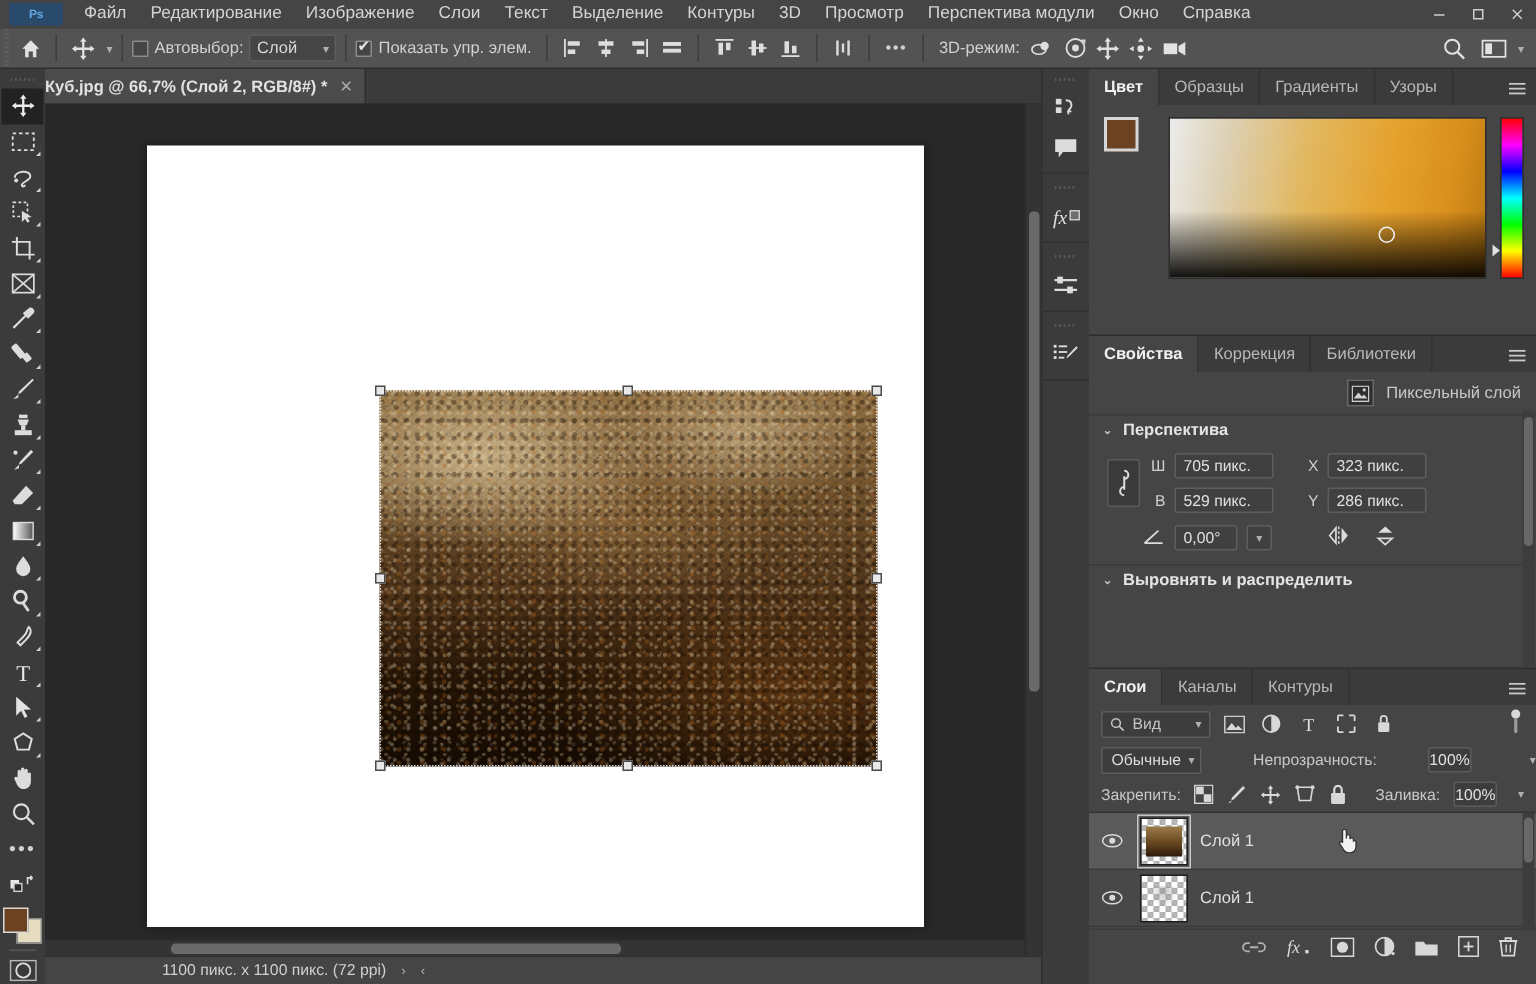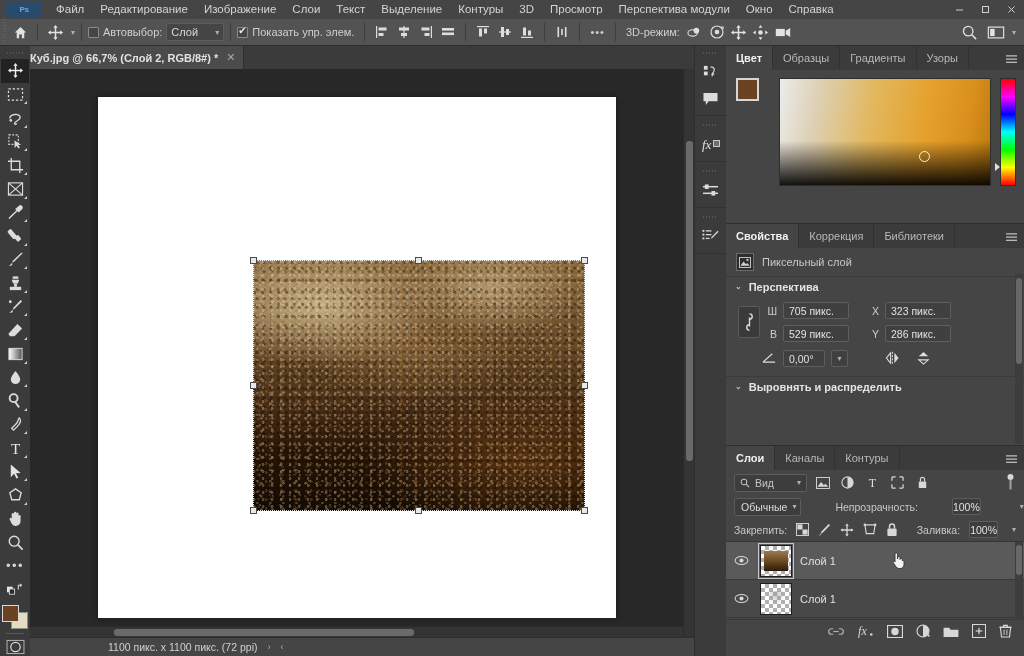--- a/index.html
+++ b/index.html
@@ -776,21 +776,21 @@
         <div class="ptab">Библиотеки</div>
         <div class="pmenu">
           <svg width="13" height="11" viewBox="0 0 14 12">
               <rect x="1" y="2.5" width="12" height="1.3" fill="#c8c8c8"></rect>
               <rect x="1" y="6" width="12" height="1.3" fill="#c8c8c8"></rect>
               <rect x="1" y="9.5" width="12" height="1.3" fill="#c8c8c8"></rect>
             </svg>
         </div>
       </div>
       <div class="pbody" style="height:198px; position:relative;">
-        <div class="proprow" style="height:28px;">
+        <div class="proprow" style="height:28px;justify-content:flex-end;">
           <div class="pixlayer-ic">
             <svg width="12" height="11" viewBox="0 0 13 12">
                 <rect x="0.5" y="0.5" width="12" height="11" fill="none" stroke="#d0d0d0" stroke-width="1"></rect>
                 <path d="M1.5 9.5 L5 5 L7.5 8 L9 6.5 L11.5 9.5 Z" fill="#d0d0d0"></path>
                 <circle cx="9.2" cy="3.2" r="1.2" fill="#d0d0d0"></circle>
               </svg>
           </div>
           <span style="font-size:11px;">Пиксельный слой</span>
         </div>
 

